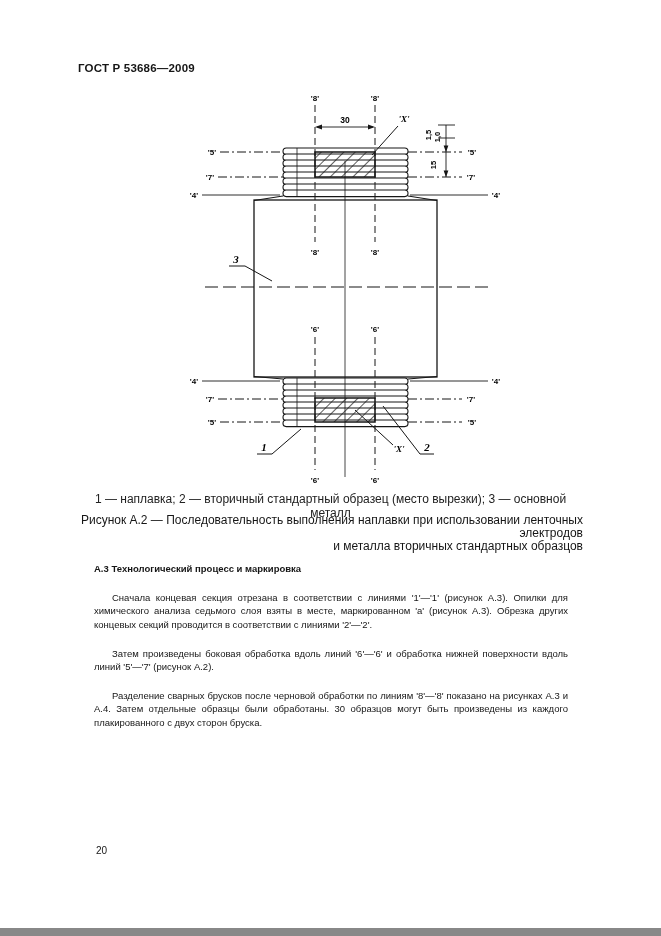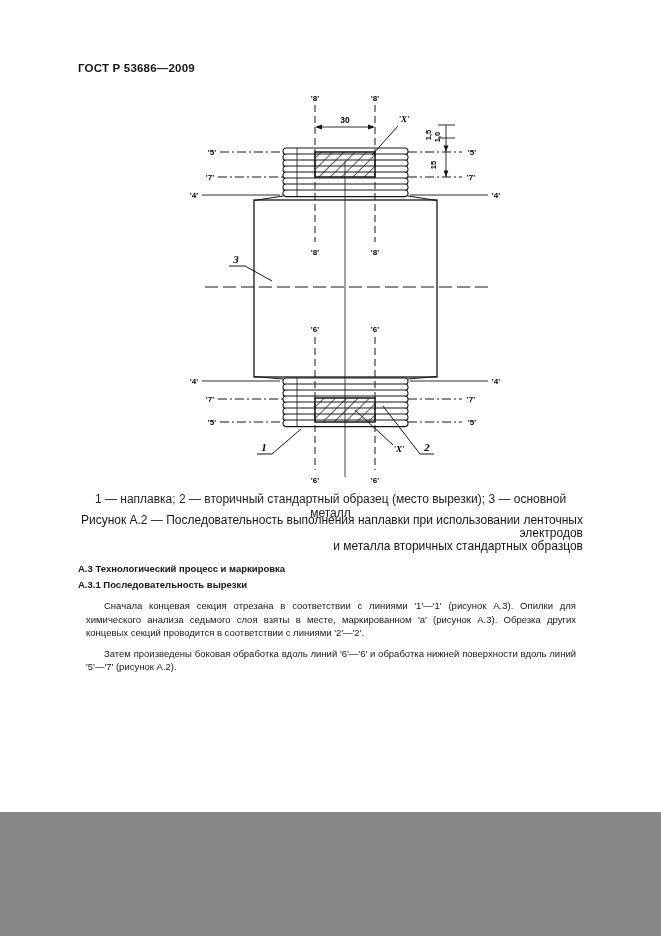--- a/index.html
+++ b/index.html
@@ -1,41 +1,41 @@
 <!DOCTYPE html>
 <html><head>
 <meta charset="utf-8">
 <style>
   html,body{margin:0;padding:0;background:#888;}
   .page{
-    position:relative;width:661px;height:812px;background:#ffffff;
+    position:relative;width:661px;height:928px;background:#ffffff;
     font-family:"Liberation Sans",sans-serif;color:#161616;overflow:hidden;
     margin:0 auto;
   }
   .std-header{
     position:absolute;left:78px;top:62px;
     font-size:11.5px;font-weight:bold;letter-spacing:.2px;
   }
   .figure-svg{position:absolute;left:150px;top:85px;}
   .legend{
     position:absolute;left:78px;top:492px;width:505px;
     font-size:12px;text-align:center;color:#222;
   }
   .caption{
     position:absolute;left:78px;top:514px;width:505px;
     font-size:12px;text-align:right;line-height:13px;color:#161616;
   }
   .content{
     position:absolute;left:78px;top:562px;width:506px;
     font-size:9.5px;line-height:13.2px;text-align:justify;
   }
-  .content h3{font-size:9.5px;margin:0 0 3px 0;font-weight:bold;}
+  .content h3{font-size:9.5px;margin:0 0 3px 16px;font-weight:bold;}
   .content h4{font-size:9.5px;margin:0 0 2px 0;font-weight:bold;}
-  .content p{margin:8px;text-indent:18px;}
-  .page-number{position:absolute;left:74px;top:845px;font-size:12px;}
+  .content p{margin:16px;text-indent:18px;}
+  .page-number{position:absolute;left:96px;top:845px;font-size:10px;}
   
   .lbl{font-family:"Liberation Sans",sans-serif;font-size:8px;font-weight:bold;}
   .dim{font-family:"Liberation Sans",sans-serif;font-size:8.5px;font-weight:bold;}
   .dimr{font-family:"Liberation Sans",sans-serif;font-size:7.5px;font-weight:bold;}
   .pos{font-family:"Liberation Serif",serif;font-size:11px;font-style:italic;font-weight:bold;}
   .xmark{font-family:"Liberation Serif",serif;font-size:9px;font-style:italic;font-weight:bold;}
 </style>
 </head>
 <body>
 
@@ -168,20 +168,20 @@
 
   <div class="legend">1 — наплавка; 2 — вторичный стандартный образец (место вырезки); 3 — основной металл</div>
 
   <div class="caption">
     <div>Рисунок  А.2 — Последовательность выполнения наплавки при использовании ленточных электродов</div>
     <div>и металла вторичных стандартных образцов</div>
   </div>
 
   <div class="content">
     <h3>А.3 Технологический процесс и маркировка</h3>
-    <h4>А.3.1 Последовательность вырезки</h4>
     <p>Сначала концевая секция отрезана в соответствии с линиями '1'—'1' (рисунок А.3). Опилки для химического анализа седьмого слоя взяты в месте, маркированном 'а' (рисунок А.3). Обрезка других концевых секций проводится в соответствии с линиями '2'—'2'.</p>
     <p>Затем произведены боковая обработка вдоль линий '6'—'6' и обработка нижней поверхности вдоль линий '5'—'7' (рисунок А.2).</p>
+    <p>Разделение сварных брусков после черновой обработки по линиям '8'—'8' показано на рисунках А.3 и А.4. Затем отдельные образцы были обработаны. 30 образцов могут быть произведены из каждого плакированного с двух сторон бруска.</p>
   </div>
 
   <div class="page-number">20</div>
 
 </div>
 
 </body></html>

